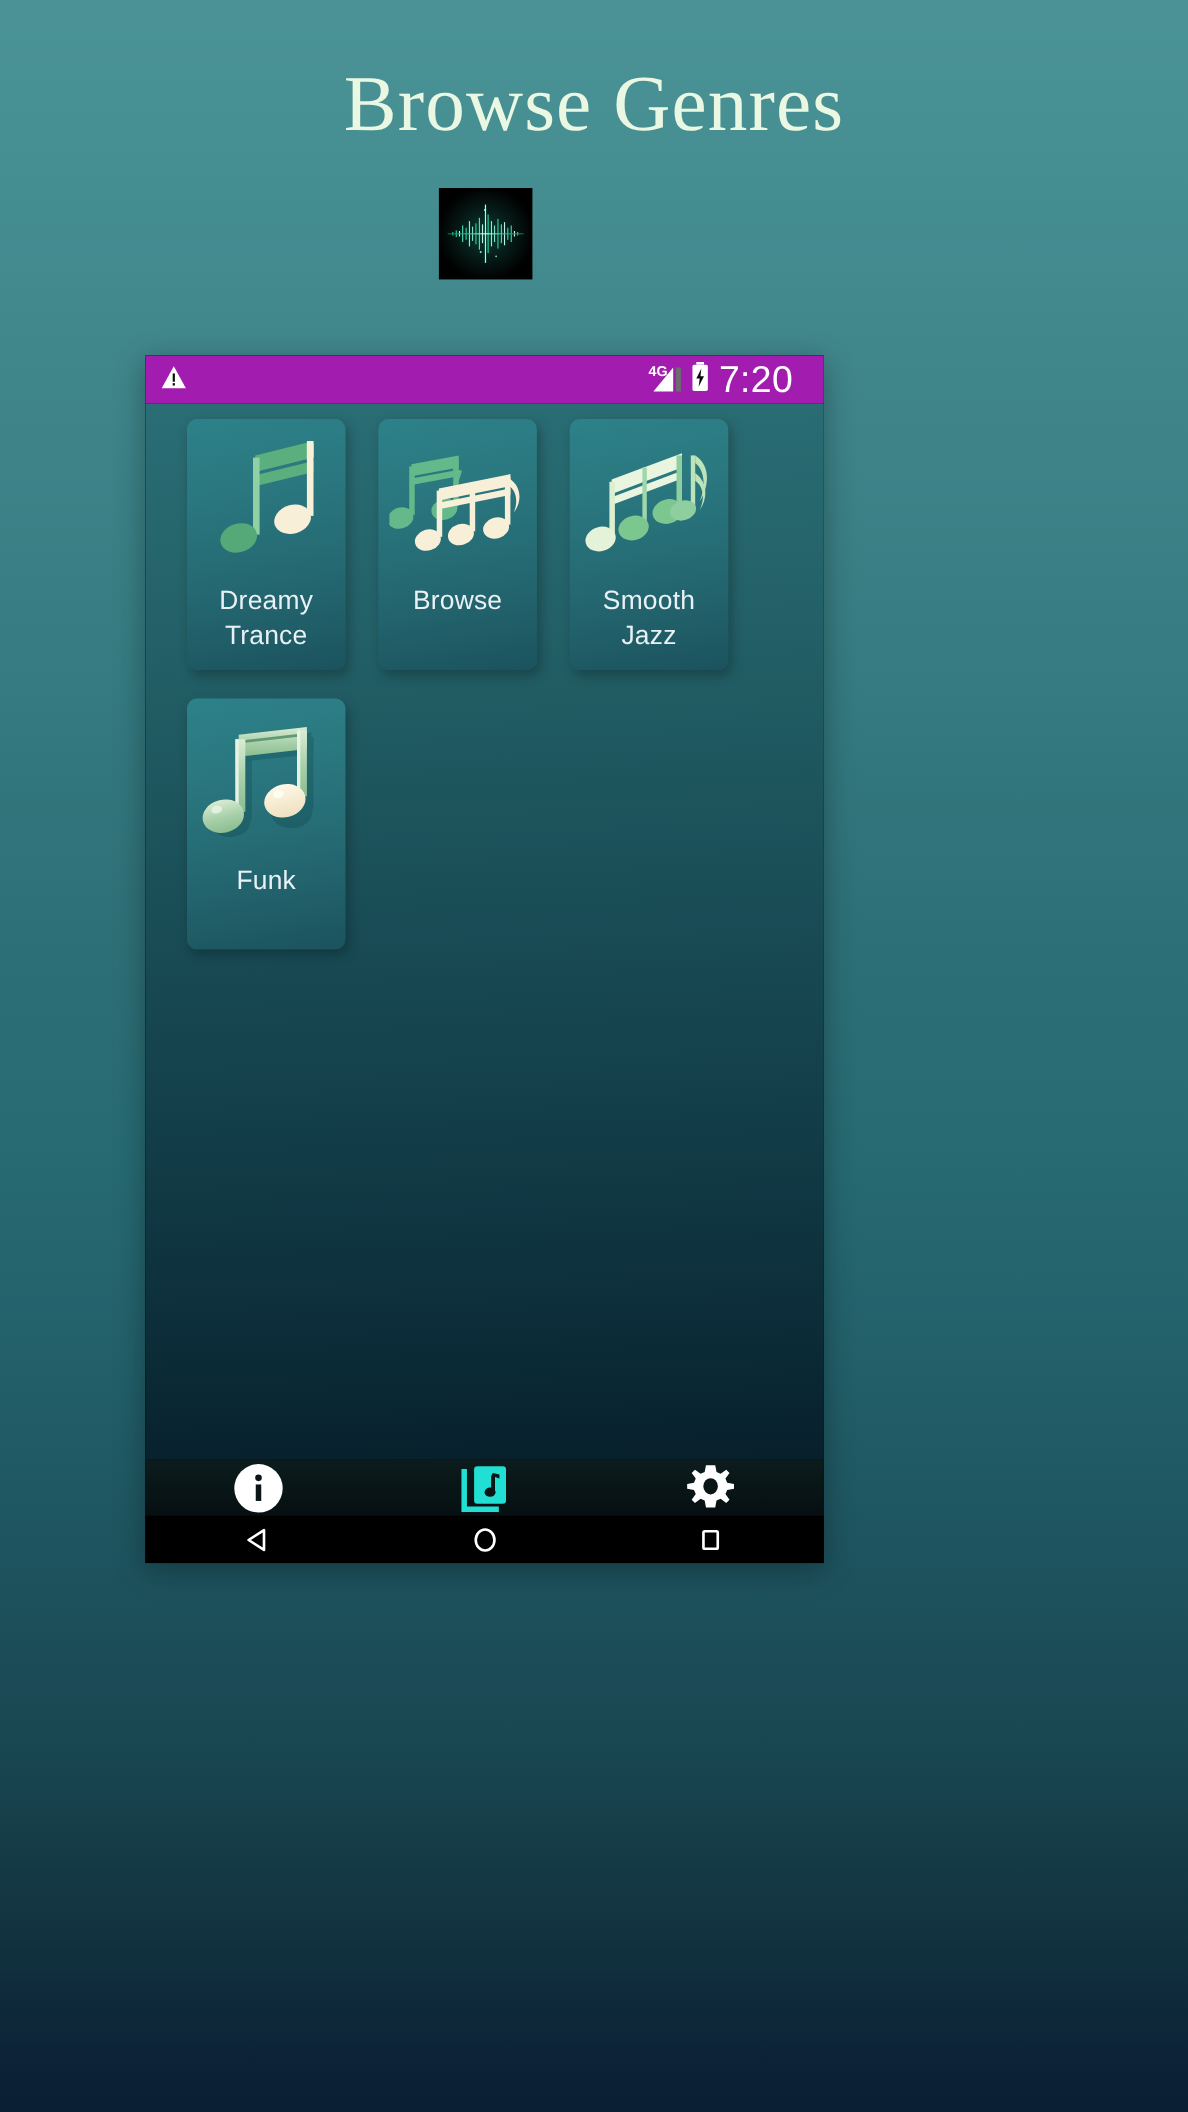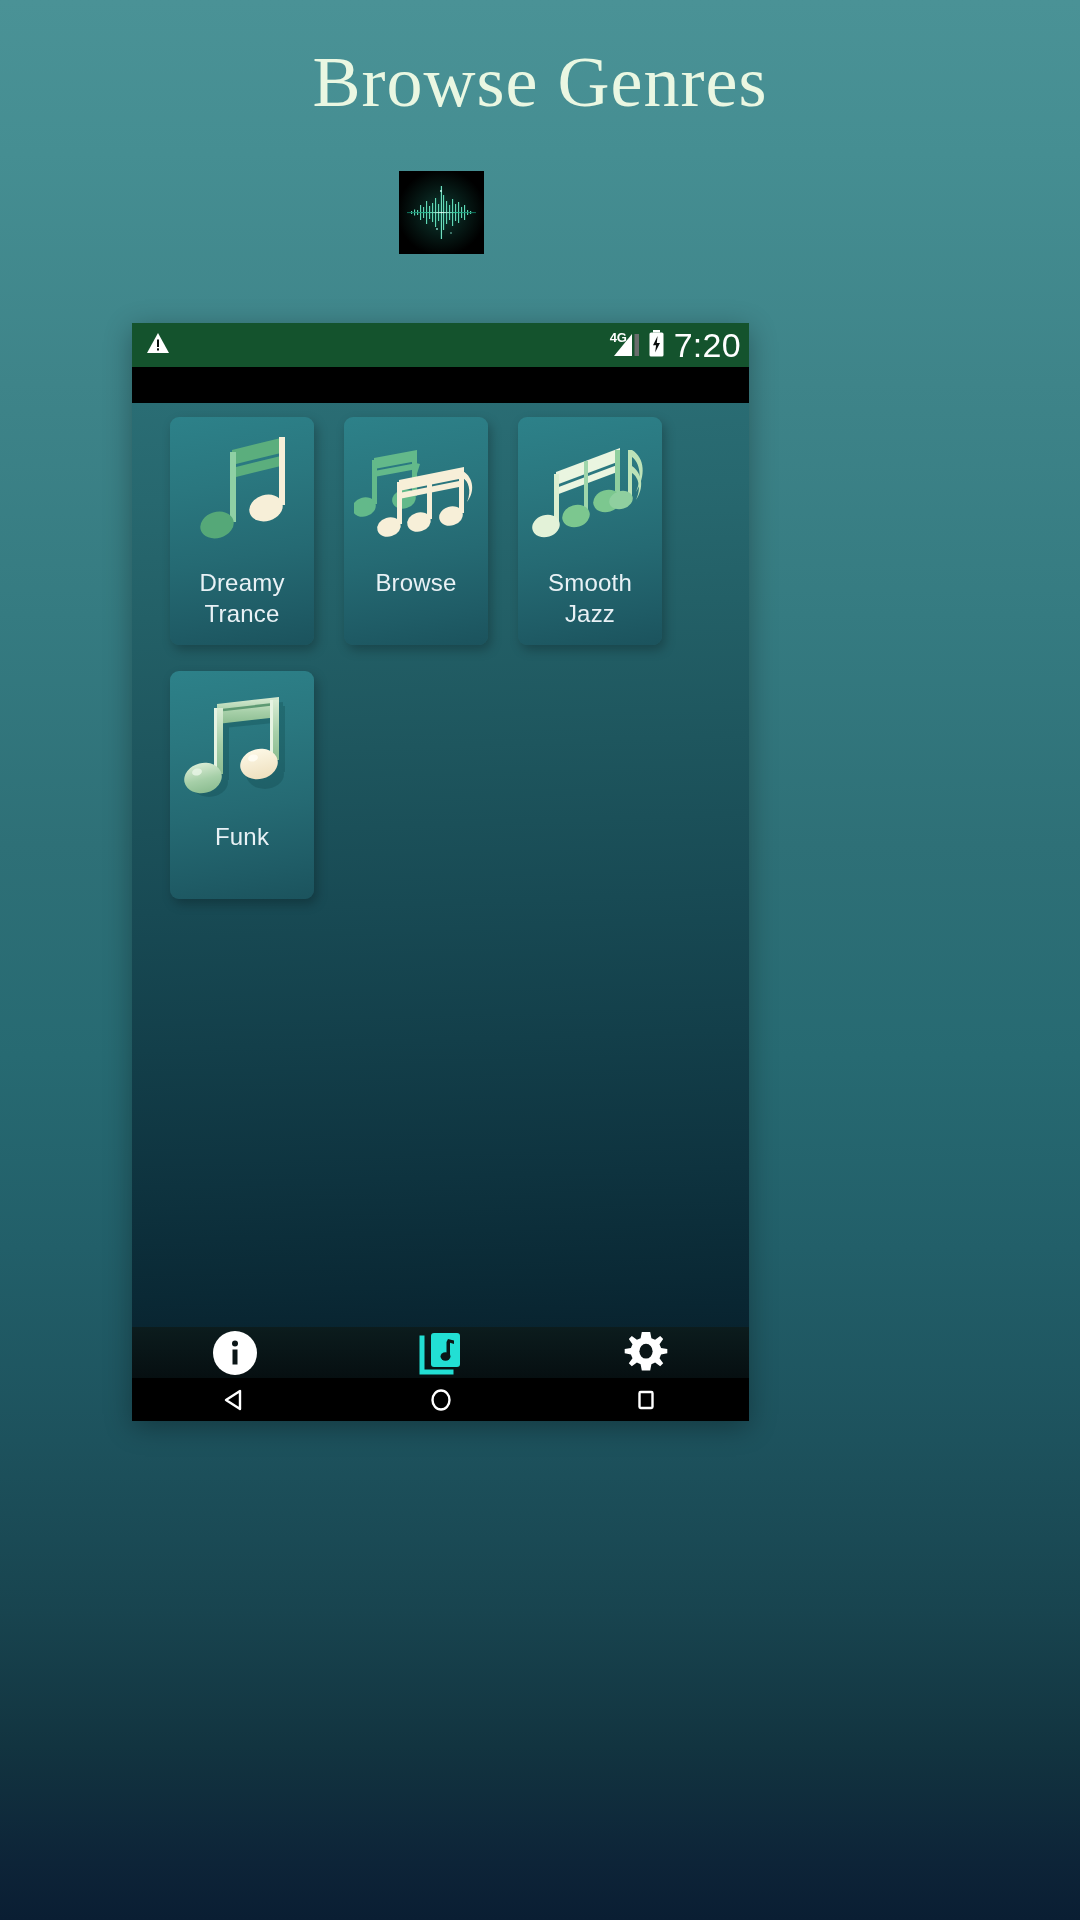--- a/index.html
+++ b/index.html
@@ -24,21 +24,21 @@
         #18444f 84%,
         #123440 91%,
         #0d2438 97%,
         #0a1e33 100%);
     position: relative;
   }
 
   
   .page-title {
     position: absolute;
-    top: 42px;
+    top: 54px;
     left: 0;
     width: 100%;
     text-align: center;
     font-family: "Liberation Serif", "DejaVu Serif", serif;
     font-size: 72px;
     line-height: 80px;
     color: #eaf7e2;
     letter-spacing: 1px;
   }
 
@@ -65,24 +65,24 @@
     overflow: hidden;
     box-shadow: 0 6px 26px rgba(0,0,0,0.32);
   }
 
   
   .statusbar {
     position: absolute;
     top: 0; left: 0;
     width: 100%;
     height: 44px;
-    background: #14532d;
-    display: flex;
-    align-items: center;
-    padding: 0 8px 0 14px;
+    background: #a21caf;
+    display: flex;
+    align-items: center;
+    padding: 0 28px 0 14px;
   }
   .status-left { display:flex; align-items:center; }
   .status-right {
     margin-left: auto;
     display: flex;
     align-items: center;
     gap: 7px;
   }
   .status-time {
     color: #ffffff;
@@ -108,21 +108,20 @@
         #2a6d74 0%,
         #27686f 10%,
         #236067 22%,
         #1e565e 36%,
         #184a54 52%,
         #133f4a 66%,
         #0e333f 80%,
         #0a2935 91%,
         #071f2b 100%);
     overflow: hidden;
-    margin-top: 36px;
   }
 
   .grid {
     padding: 14px 38px 0 38px;
     display: flex;
     flex-wrap: wrap;
     gap: 0 30px;
   }
 
   .card {

